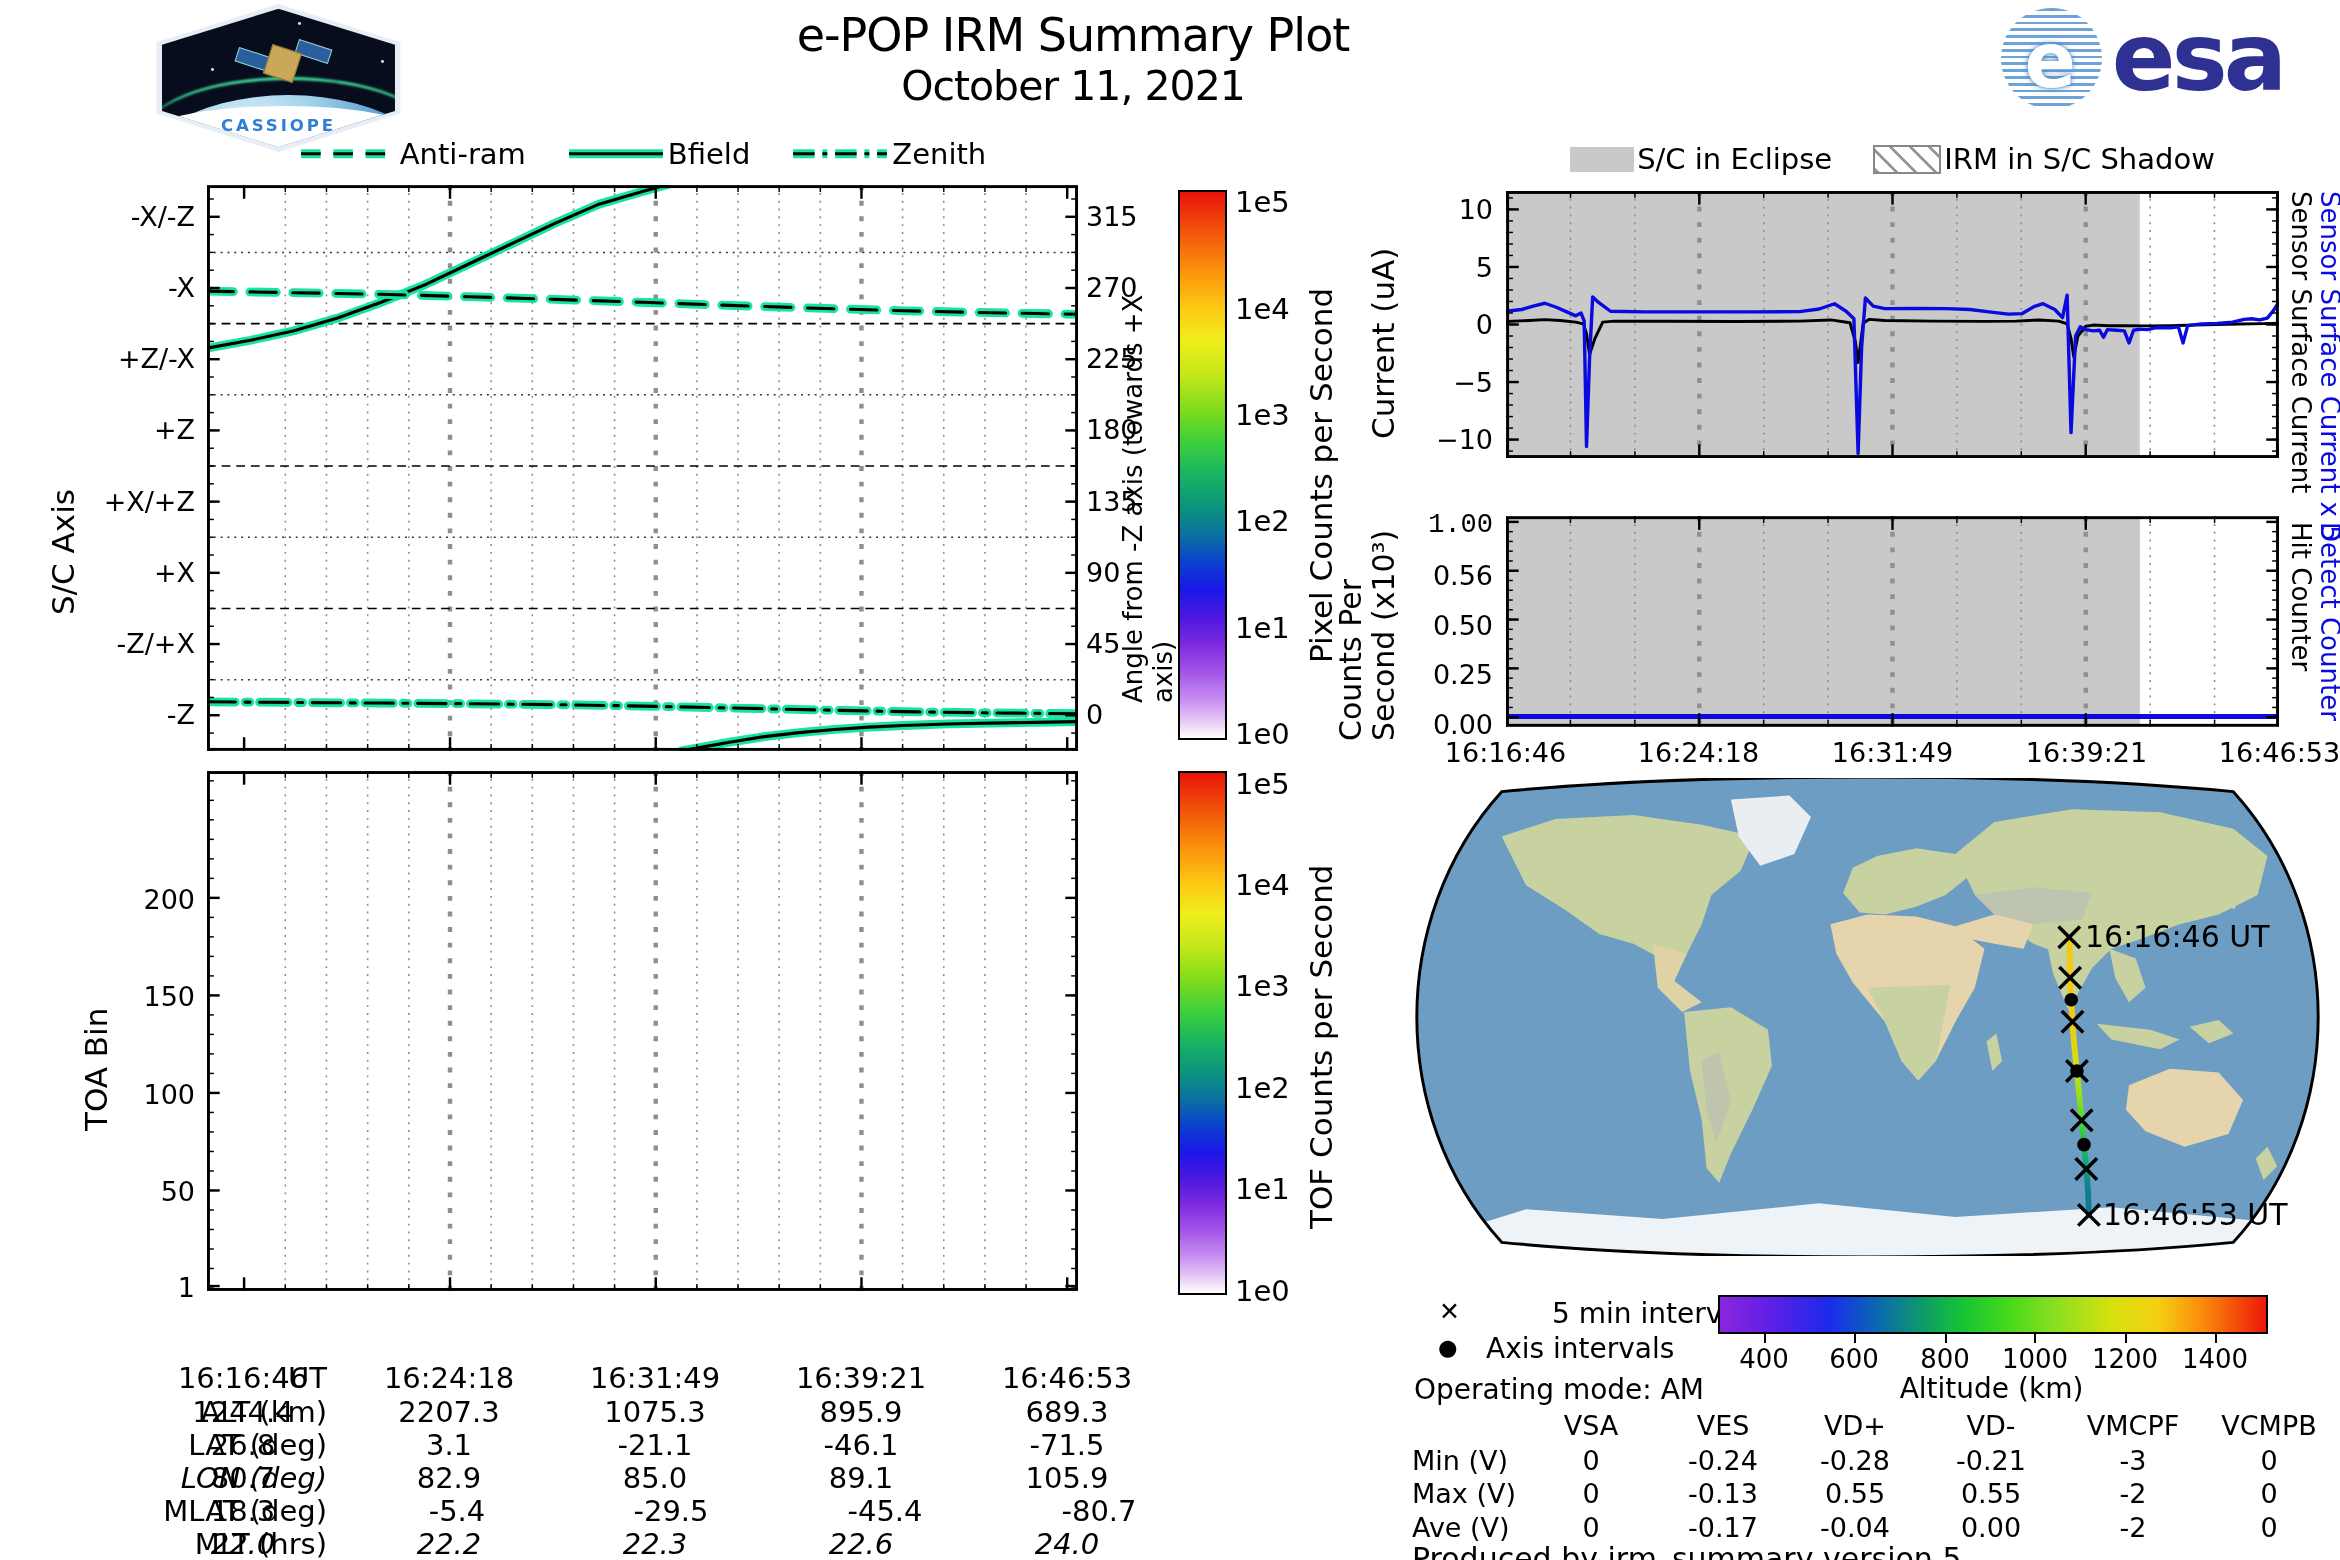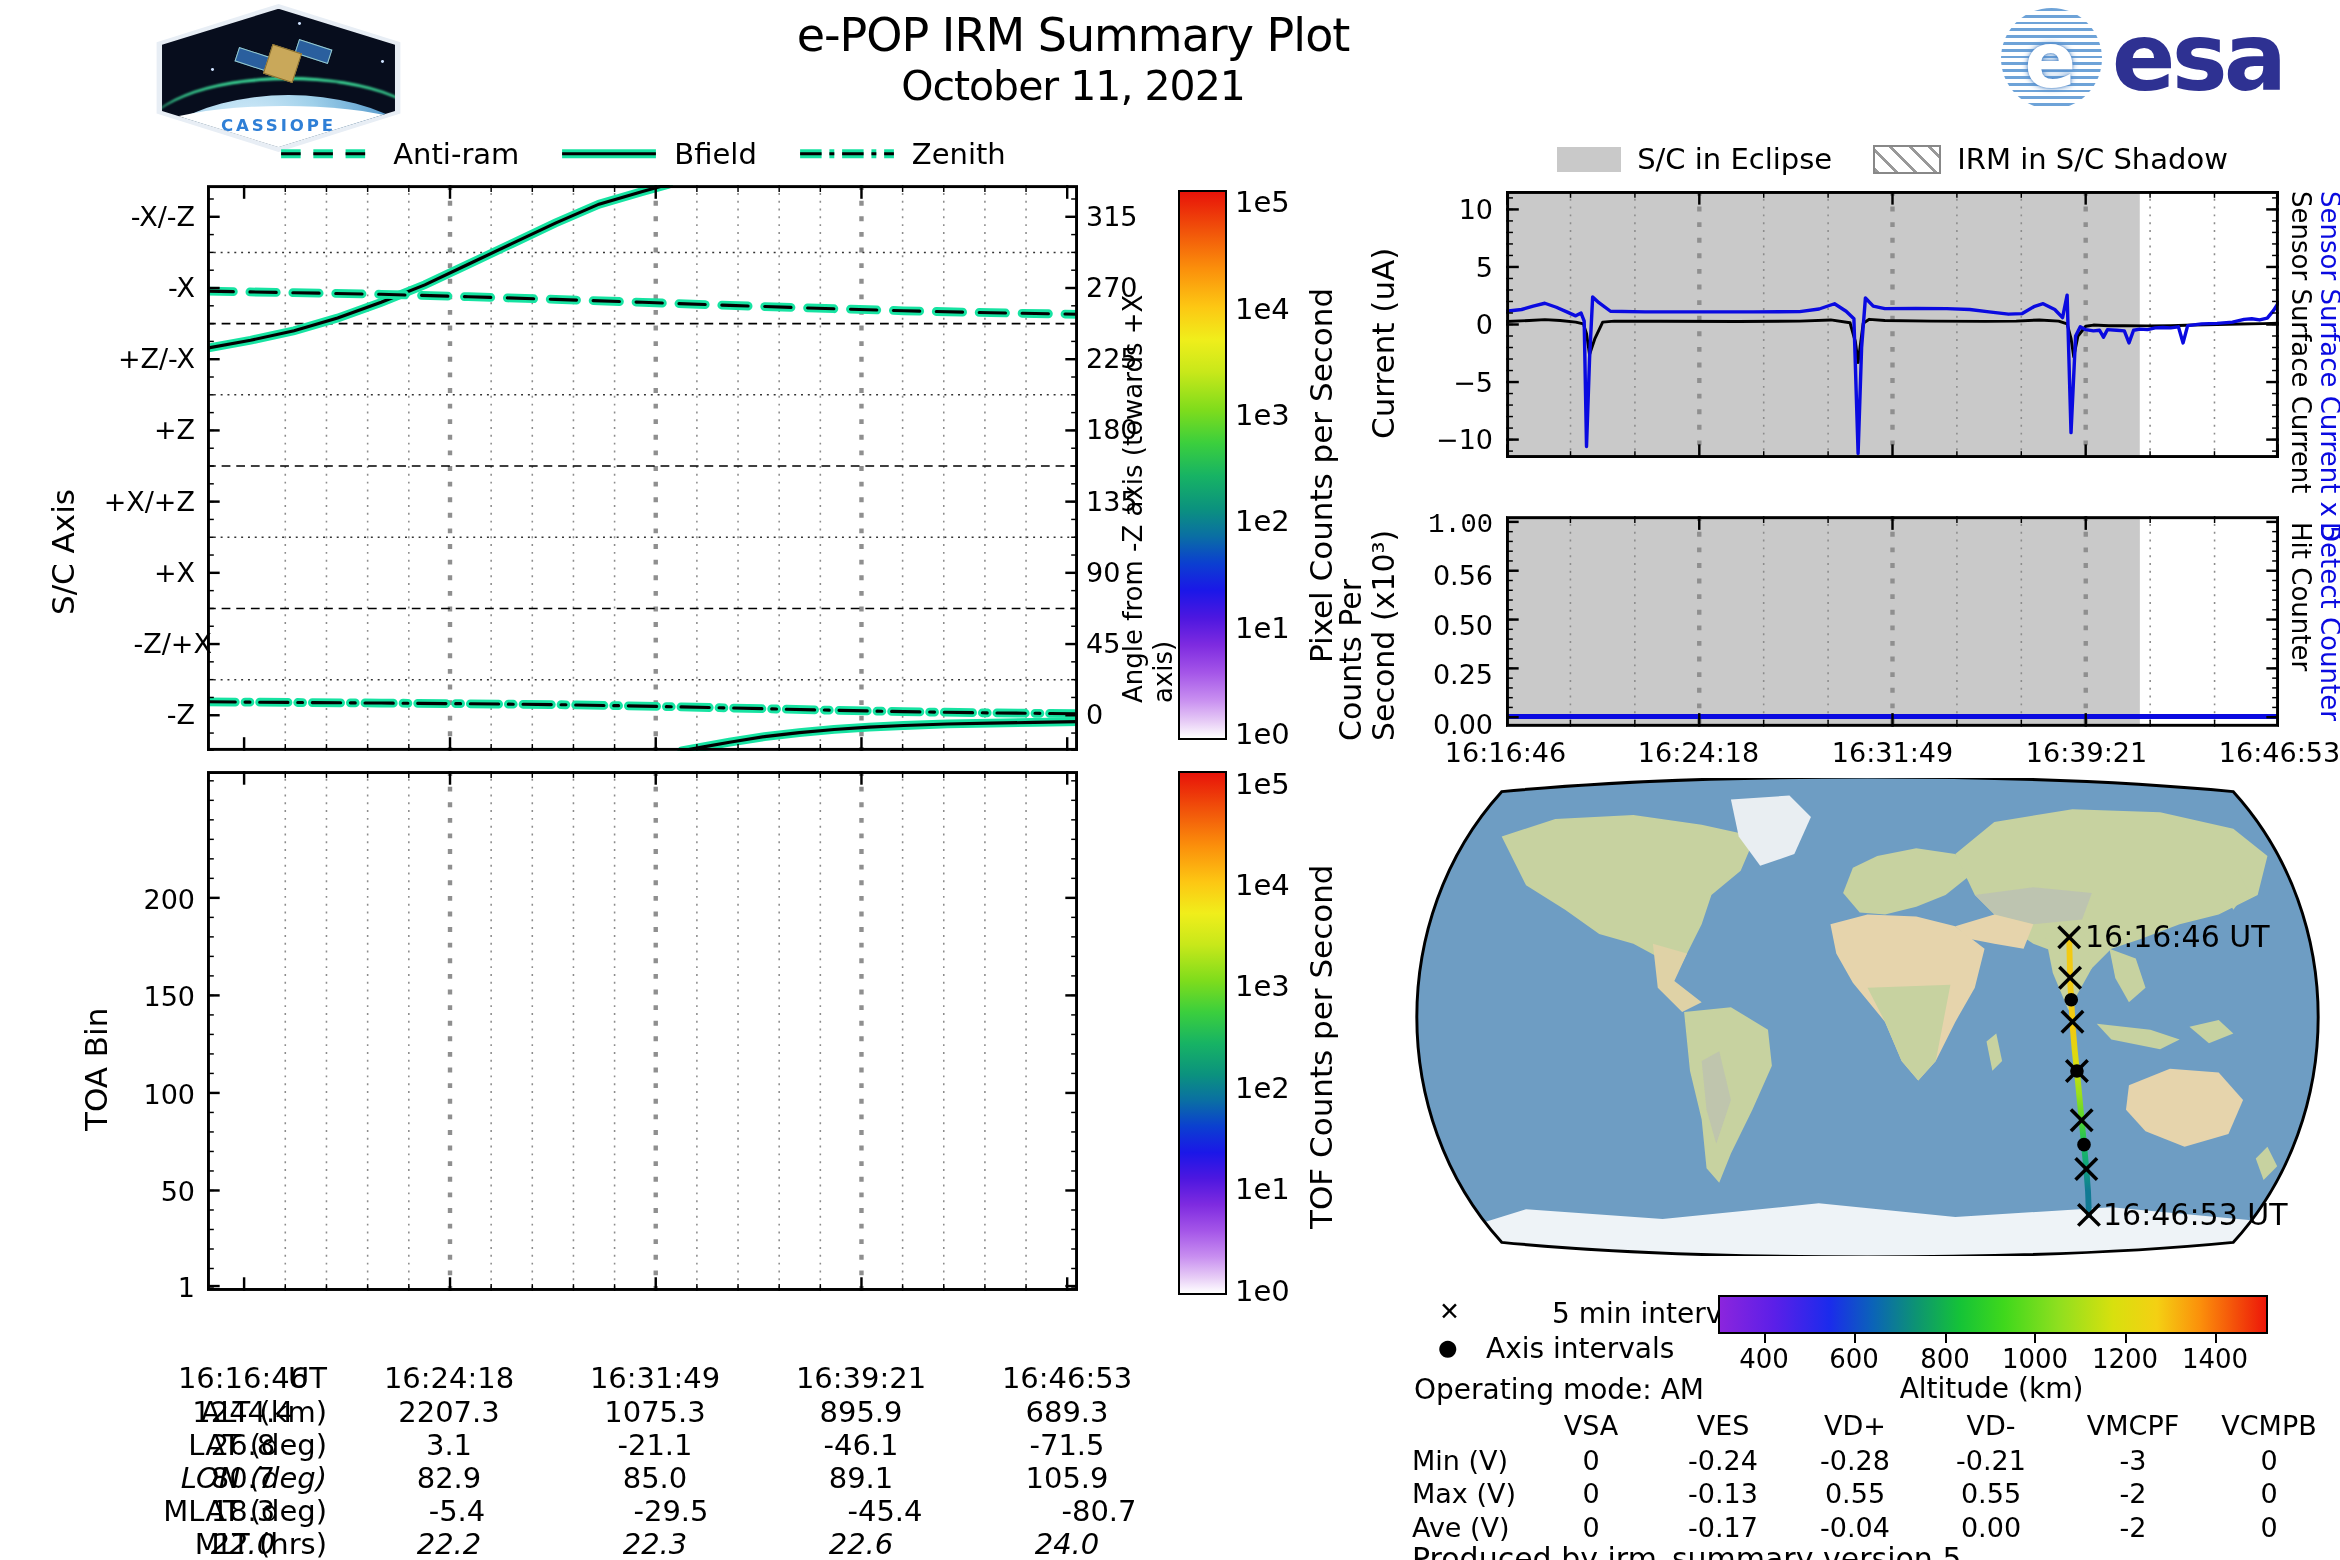--- a/index.html
+++ b/index.html
@@ -8,21 +8,21 @@
   .abs{position:absolute;}
   .tick-label{position:absolute;font-size:27px;line-height:31px;white-space:nowrap;}
   .ralign{text-align:right;}
   .calign{text-align:center;}
   .vtext-up{writing-mode:vertical-rl;transform:rotate(180deg);}
   .vtext-down{writing-mode:vertical-rl;}
   #title{left:488px;top:7.8px;width:1170px;text-align:center;font-size:46px;letter-spacing:-1px;}
   #subtitle{left:488px;top:62px;width:1170px;text-align:center;font-size:41px;letter-spacing:-1px;}
   
   .legend-row{display:flex;align-items:center;justify-content:center;gap:41px;}
-  .legend-item{display:flex;align-items:center;gap:16px;font-size:29px;}
+  .legend-item{display:flex;align-items:center;gap:3px;font-size:29px;}
   .swatch-gray{width:64px;height:25px;background:#c9c9c9;}
   .swatch-hatch{width:64px;height:25px;border:2px solid #888;
      background:repeating-linear-gradient(45deg,#999 0 2.9px,#fff 2.9px 13.7px);}
   
   .cbar-v{border:2px solid #000;
      background:linear-gradient(180deg,#e81309 0%,#f1520a 7%,#fb8f0b 14%,#fdc713 21%,#f0ee1b 27%,
        #c8e81a 33%,#7edc1c 40%,#3bcf3d 46%,#17b364 52%,#0b927e 58%,#0a6fa3 63%,#0b3fd0 68%,
        #1b17e8 73%,#4d17e0 78%,#7e2be0 83%,#a455e8 88%,#c88ef0 93%,#e7ccf6 97%,#ffffff 100%);}
   .cbar-h{border:2px solid #000;
      background:linear-gradient(90deg,#8b25dd 0%,#5b1fe8 10%,#1b2bec 20%,#0b63b8 28%,#0d9472 36%,
@@ -293,21 +293,21 @@
       <rect x="1.5" y="1.5" width="890" height="577" fill="none" stroke="#000" stroke-width="3"></rect>
     </svg>
   <div class="abs vtext-up" style="left:1118px;top:254px;height:449px;font-size:26px;">Angle from -Z axis (towards +X axis)</div>
 
   <div class="tick-label ralign" style="left:49px;top:201px;width:146px;">-X/-Z</div>
   <div class="tick-label ralign" style="left:49px;top:272px;width:146px;">-X</div>
   <div class="tick-label ralign" style="left:49px;top:343px;width:146px;">+Z/-X</div>
   <div class="tick-label ralign" style="left:49px;top:414px;width:146px;">+Z</div>
   <div class="tick-label ralign" style="left:49px;top:486px;width:146px;">+X/+Z</div>
   <div class="tick-label ralign" style="left:49px;top:557px;width:146px;">+X</div>
-  <div class="tick-label ralign" style="left:66px;top:628px;width:146px;">-Z/+X</div>
+  <div class="tick-label ralign" style="left:49px;top:628px;width:146px;">-Z/+X</div>
   <div class="tick-label ralign" style="left:49px;top:699px;width:146px;">-Z</div>
 
   <div class="tick-label" style="left:1086px;top:201px;">315</div>
   <div class="tick-label" style="left:1086px;top:272px;">270</div>
   <div class="tick-label" style="left:1086px;top:343px;">225</div>
   <div class="tick-label" style="left:1086px;top:414px;">180</div>
   <div class="tick-label" style="left:1086px;top:486px;">135</div>
   <div class="tick-label" style="left:1086px;top:557px;">90</div>
   <div class="tick-label" style="left:1086px;top:628px;">45</div>
   <div class="tick-label" style="left:1086px;top:699px;">0</div>

